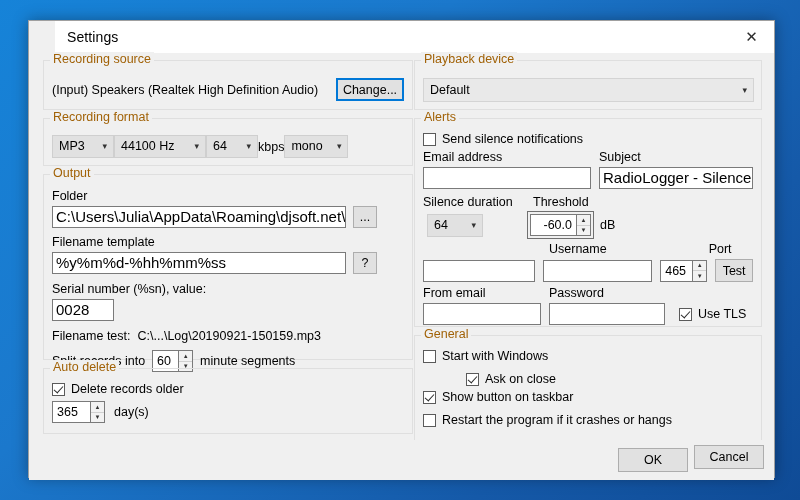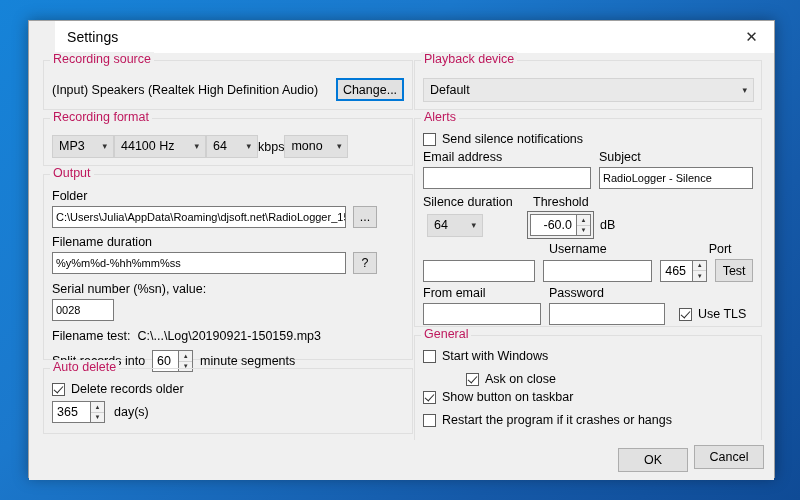--- a/index.html
+++ b/index.html
@@ -36,31 +36,31 @@
   .body{position:relative;height:426px;}
   .col-left{position:absolute;left:14px;top:6px;width:370px;}
   .col-right{position:absolute;left:385px;top:6px;width:348px;}
 
   .group{
     position:relative;border:1px solid #dfdfdf;background:transparent;
     margin-bottom:8px;padding:0;box-sizing:border-box;
   }
   .group > .legend{
     position:absolute;left:6px;top:-9px;background:#f0f0f0;
-    padding:0 3px;font-size:12.5px;color:#be185d;line-height:14px;
+    padding:0 3px;font-size:12.5px;color:#a16207;line-height:14px;
   }
   .group-inner{padding:16px 8px 8px 8px;}
 
   .lbl{font-size:12.5px;color:#000;}
   .row{display:flex;align-items:center;}
 
   
   .tf{
     border:1px solid #7a7a7a;background:#fff;height:22px;box-sizing:border-box;
-    font-size:11px;color:#000;padding:0 3px;line-height:20px;
+    font-size:15px;color:#000;padding:0 3px;line-height:20px;
     overflow:hidden;white-space:nowrap;font-family:"Liberation Sans",sans-serif;
   }
 
   
   .combo{
     position:relative;border:1px solid #cfcfcf;background:#e1e1e1;height:23px;
     box-sizing:border-box;font-size:12.5px;color:#000;line-height:21px;
     padding:0 22px 0 6px;white-space:nowrap;overflow:hidden;
   }
   .combo .chev{
@@ -165,21 +165,21 @@
         <div class="group" style="height:186px;">
           <div class="legend">Output</div>
           <div class="group-inner" style="padding-top:14px;">
 
             <div class="lbl">Folder</div>
             <div class="row" style="margin-top:3px;">
               <div class="tf" style="width:294px;">C:\Users\Julia\AppData\Roaming\djsoft.net\RadioLogger_158</div>
               <div class="btn" style="width:24px;height:22px;margin-left:7px;">...</div>
             </div>
 
-            <div class="lbl" style="margin-top:7px;">Filename duration</div>
+            <div class="lbl" style="margin-top:7px;">Filename template</div>
             <div class="row" style="margin-top:3px;">
               <div class="tf" style="width:294px;">%y%m%d-%hh%mm%ss</div>
               <div class="btn" style="width:24px;height:22px;margin-left:7px;">?</div>
             </div>
 
             <div class="lbl" style="margin-top:8px;">Serial number (%sn), value:</div>
             <div class="tf" style="width:62px;margin-top:3px;">0028</div>
 
             <div class="row" style="margin-top:8px;">
               <div class="lbl">Filename test:</div>

